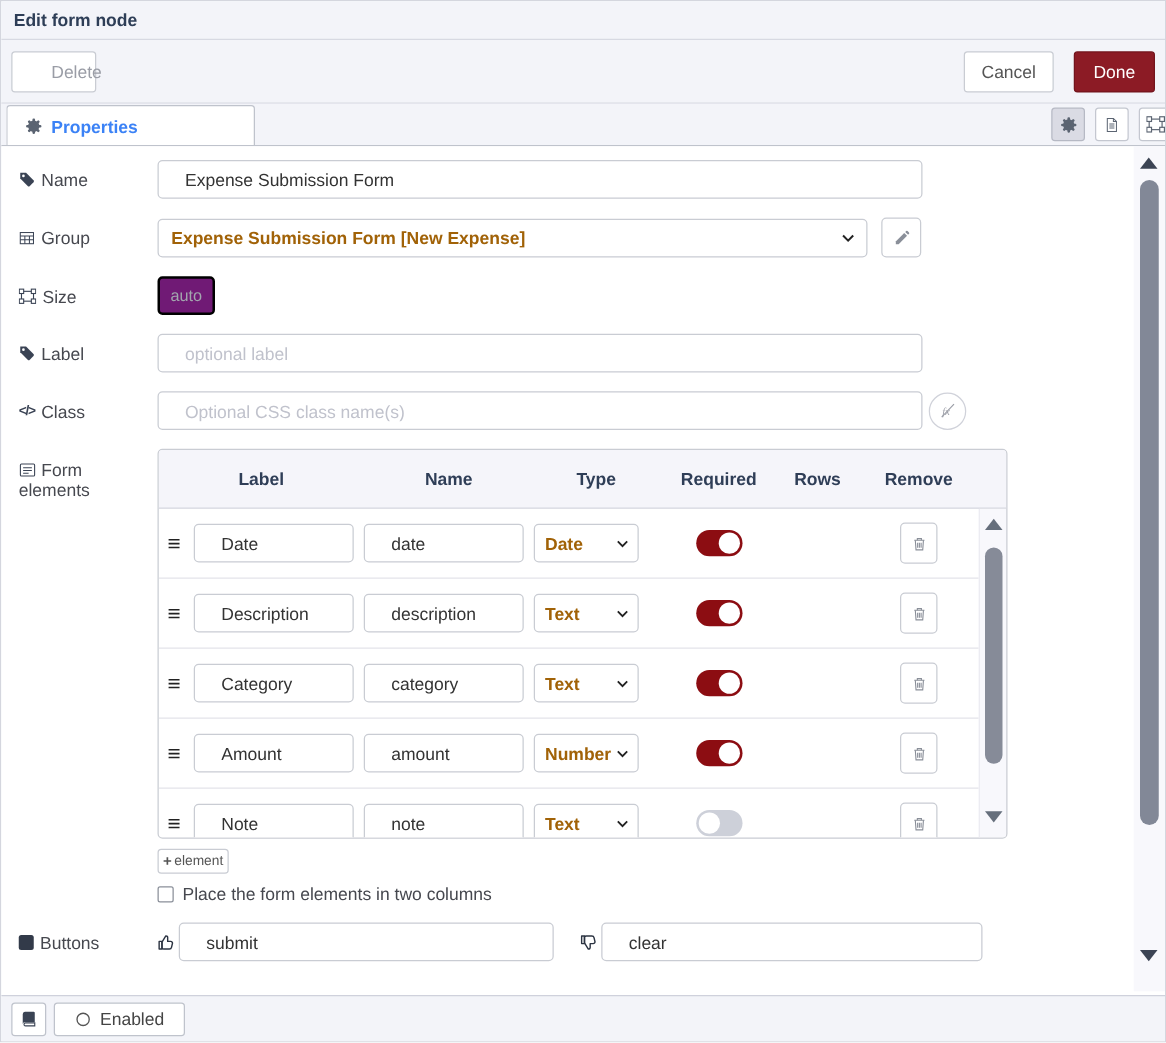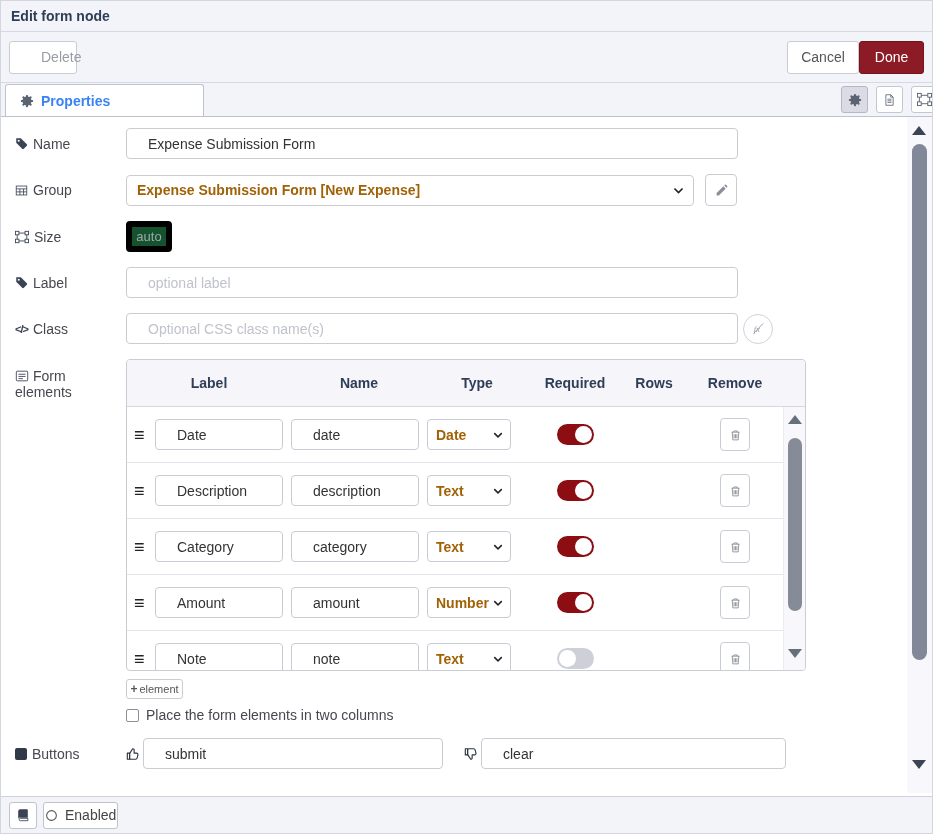--- a/index.html
+++ b/index.html
@@ -8,21 +8,21 @@
   .app { position:relative; width:933px; height:834px; border:1px solid #d4d6de; overflow:hidden; background:#fff; }
 
   
   .dlg-header { height:31px; background:#f3f4f9; border-bottom:1px solid #d7d9e2; display:flex; align-items:center; padding:0 10px; }
   .dlg-title { font-weight:bold; font-size:14px; color:#2e3e57; }
 
   
   .dlg-toolbar { height:51px; background:#f3f4f9; border-bottom:1px solid #d7d9e2; display:flex; align-items:center; padding:0 8px; }
   .btn { height:33px; border:1px solid #c9ccd3; background:#fff; border-radius:3px; font-family:inherit; font-size:14px; cursor:pointer; }
   .btn-delete { width:68px; color:#9a9da6;padding-left:31px; }
-  .toolbar-right { margin-left:auto; display:flex; }
+  .toolbar-right { margin-left:auto; display:flex; gap:16px; }
   .btn-cancel { width:72px; color:#555; }
   .btn-done { width:65px; background:#8c1b25; border-color:#73141d; color:#fff; }
 
   
   .tabrow { position:relative; height:34px; background:#f3f4f9; border-bottom:1px solid #bfc3cc; display:flex; align-items:flex-end; overflow:hidden; }
   .tab { position:relative; margin-left:4px; width:199px; height:33px; background:#fff; border:1px solid #bfc3cc; border-bottom:none; border-radius:3px 3px 0 0; display:flex; align-items:center; gap:7px; padding-left:14px; margin-bottom:-1px; z-index:2; cursor:pointer; }
   .tab-label { font-weight:bold; color:#3b82f6; }
   .tab .icon { color:#5b6472; display:flex; }
   .tab-icons { margin-left:auto; display:flex; gap:8px; align-items:center; margin-bottom:3px; margin-right:-6px; }
   .icon-btn { width:27px; height:27px; border:1px solid #c4c7d0; background:#fff; border-radius:3px; display:flex; align-items:center; justify-content:center; color:#5b6472; cursor:pointer; }
@@ -39,21 +39,21 @@
   .code-glyph { font-size:11px; font-weight:bold; color:#3a4354; letter-spacing:-1px; }
 
   .text-input { height:31px; border:1px solid #c9ccd3; border-radius:4px; padding:0 21px; font-family:inherit; font-size:14px; color:#333; background:#fff; }
   .text-input::placeholder { color:#c0c2cc; }
   .name-input, .label-input, .class-input { width:612px; }
 
   .select { display:flex; align-items:center; height:31px; border:1px solid #c9ccd3; border-radius:4px; background:#fff; padding:0 8px 0 10px; cursor:pointer; }
   .select .sel-text { flex:1; color:#a16207; white-space:nowrap; overflow:hidden;font-weight:bold; }
   .group-select { width:568px; }
   .sq-btn { width:32px; height:32px; margin-left:11px; border:1px solid #c9ccd3; border-radius:4px; background:#fff; color:#8a8f99; display:flex; align-items:center; justify-content:center; cursor:pointer; }
-  .size-btn { width:46px; height:31px; border:6px solid #000000; border-radius:4px; background:#14532d; color:#a2a5ae; font-family:inherit; font-size:13px; cursor:pointer; }
+  .size-btn { width:46px; height:31px; border:2px solid #000000; border-radius:4px; background:#701a75; color:#a2a5ae; font-family:inherit; font-size:13px; cursor:pointer; }
   .fx-btn { width:30px; height:30px; margin-left:5px; border:1px solid #d0d2da; border-radius:50%; background:#fff; display:flex; align-items:center; justify-content:center; cursor:pointer; }
 
   
   .fe-row { align-items:flex-start; margin-bottom:9px; }
   .fe-stack { display:flex; flex-direction:column; }
   .el-table { width:680px; border:1px solid #c9ccd3; border-radius:4px; overflow:hidden; }
   .el-header { display:grid; grid-template-columns:164px 136px 100px 96px 62px 100px 1fr; height:47px; align-items:center; background:#f5f5fa; border-bottom:1px solid #d6d8e0; }
   .el-th { text-align:center; font-weight:bold; color:#2f3e57; font-size:14px; }
   .el-body { position:relative; height:263px; overflow:hidden; }
   .el-rows { margin-right:22px; }
@@ -94,21 +94,21 @@
   .cb-label { color:#46484f; }
 
   
   .v-scroll { position:absolute; top:0; right:0; width:25px; height:676px; background:#f8f8fc; }
   .v-scroll .arr.up { left:5px; top:9px; border-bottom-color:#3c4454; }
   .v-scroll .arr.down { left:5px; bottom:24px; border-top-color:#3c4454; }
   .v-scroll .sthumb { position:absolute; left:5px; top:27px; width:15px; height:516px; background:#828897; border-radius:8px; cursor:pointer; }
 
   
   .dlg-footer { position:absolute; left:0; right:0; bottom:0; height:37px; background:#f3f4f9; border-top:1px solid #cfd1dc; display:flex; align-items:center; padding:0 8px; gap:6px; }
-  .btn-enabled { height:27px; border:1px solid #bfc3cc; background:#fff; border-radius:3px; display:flex; align-items:center; gap:7px; padding:0 1px; font-family:inherit; font-size:14px; color:#444; cursor:pointer; }
+  .btn-enabled { height:27px; border:1px solid #bfc3cc; background:#fff; border-radius:3px; display:flex; align-items:center; gap:7px; padding:0 16px; font-family:inherit; font-size:14px; color:#444; cursor:pointer; }
   .btn-enabled .icon { display:flex; color:#555; }
   .footer-icon-btn { width:28px; height:27px; border:1px solid #bfc3cc; background:#fff; border-radius:3px; display:flex; align-items:center; justify-content:center; color:#3a4354; cursor:pointer; }
 </style>
 </head>
 <body>
 
 <div class="app">
 
   <div class="dlg-header">
     <span class="dlg-title">Edit form node</span>

